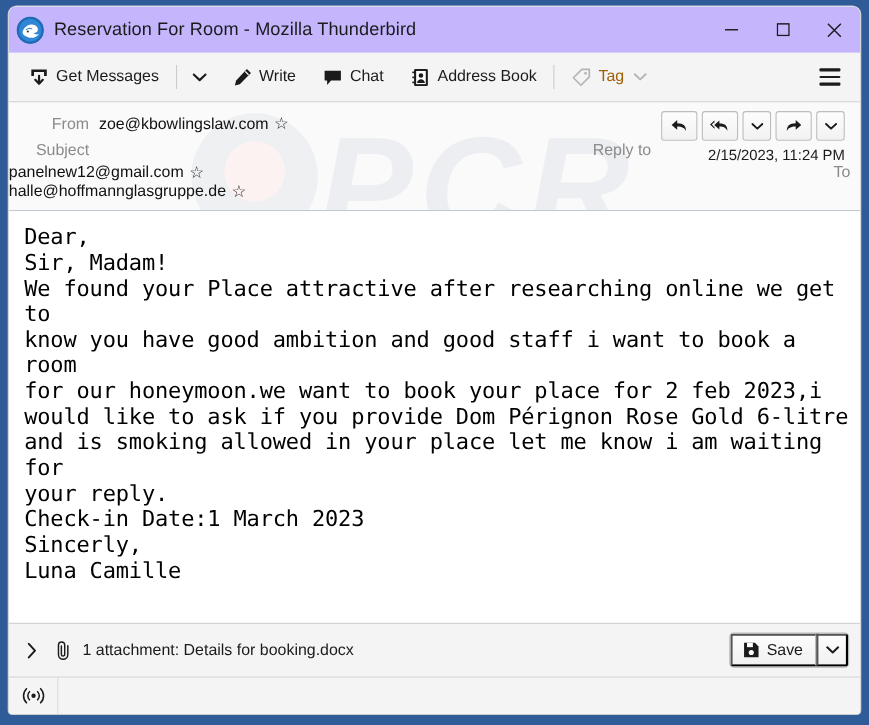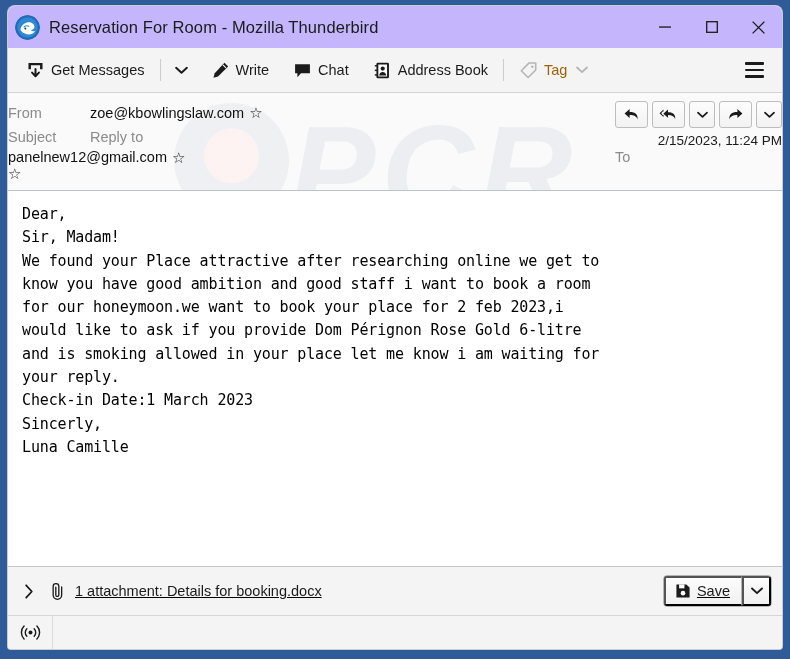--- a/index.html
+++ b/index.html
@@ -153,20 +153,21 @@
   }
   #headgrid {
     position: relative;
     z-index: 2;
     display: grid;
     grid-template-columns: 82px 1fr auto;
     row-gap: 1px;
     align-items: center;
   }
   .hlabel {
+    text-align: right;
     font-size: 14.5px;
     color: #8b8b8b;
     padding-right: 9px;
     white-space: nowrap;
   }
   .hvalue {
     font-size: 14.5px;
     color: #111111;
     display: flex;
     align-items: center;
@@ -179,21 +180,21 @@
     color: #1b1b1b;
     line-height: 1;
     cursor: pointer;
   }
   #headright {
     grid-column: 3;
     grid-row: 1 / span 2;
     display: flex;
     flex-direction: column;
     align-items: flex-end;
-    padding-right: 0;
+    padding-right: 14px;
     gap: 5px;
   }
   #replybar { display: flex; gap: 4px; }
   .rbtn {
     width: 33px;
     height: 27px;
     background: linear-gradient(#fdfdfd, #f2f2f2);
     border: 1px solid #bdbdbd;
     border-radius: 3px;
     display: flex;
@@ -213,21 +214,21 @@
     flex: 1 1 auto;
     background: #ffffff;
     position: relative;
     overflow: hidden;
     padding: 12px 0 0 14px;
   }
   #bodytext {
     position: relative;
     z-index: 2;
     font-family: "DejaVu Sans Mono", "Liberation Mono", monospace;
-    font-size: 15px;
+    font-size: 20px;
     line-height: 23.3px;
     color: #000000;
     white-space: pre-wrap;
     margin: 0;
     letter-spacing: -0.15px;
   }
 
   
   .wm {
     position: absolute;
@@ -261,21 +262,20 @@
   
   #attachbar {
     flex: 0 0 auto;
     height: 48px;
     background: #f4f4f4;
     border-top: 1px solid #c6c6c6;
     display: flex;
     align-items: center;
     padding: 0 10px 0 10px;
     gap: 9px;
-    text-decoration: underline;
   }
   #attach-expand {
     padding: 4px 6px;
     border-radius: 3px;
     display: flex;
     align-items: center;
   }
   #attach-label {
     font-size: 14.5px;
     color: #1b1b1b;
@@ -472,20 +472,21 @@
 
       <div class="hlabel">Reply to</div>
       <div class="hvalue">
         <span>panelnew12@gmail.com</span>
         <span class="star">☆</span>
       </div>
       <div></div>
 
       <div class="hlabel">To</div>
       <div class="hvalue">
+        <span>halle@hoffmannglasgruppe.de</span>
         <span class="star">☆</span>
       </div>
       <div></div>
     </div>
   </div>
 
   <div id="msgbody">
 
     <pre id="bodytext">Dear,
 Sir, Madam!

